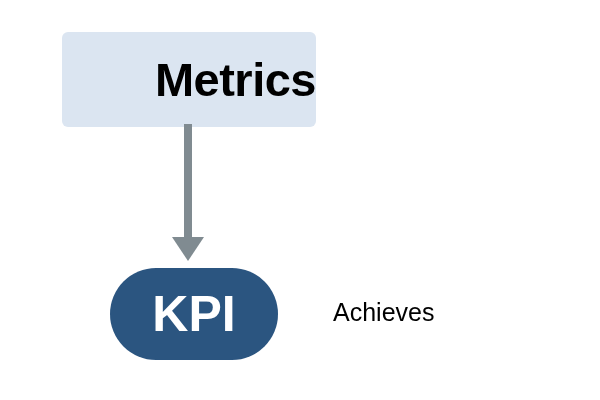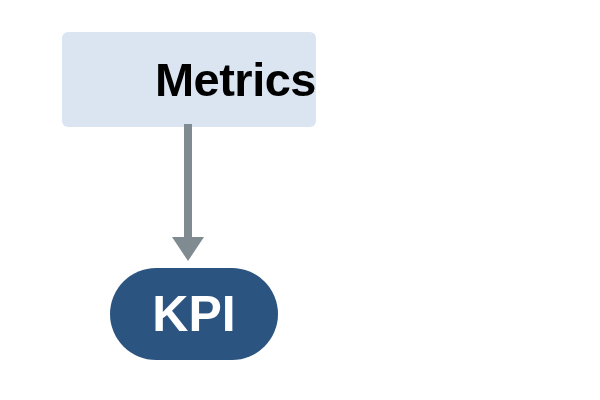--- a/index.html
+++ b/index.html
@@ -108,14 +108,15 @@
   <svg class="connector" viewBox="0 0 42 140">
     <line x1="20" y1="0" x2="20" y2="118" stroke="#808b91" stroke-width="8"></line>
     <polygon points="4,113 36,113 20,137" fill="#808b91"></polygon>
   </svg>
 
   <div class="node-pill">
     <span class="node-label">KPI</span>
   </div>
 
 
+  <div class="edge-label" id="edge-label-2">Achieves</div>
 
 </div>
 
 </body></html>

